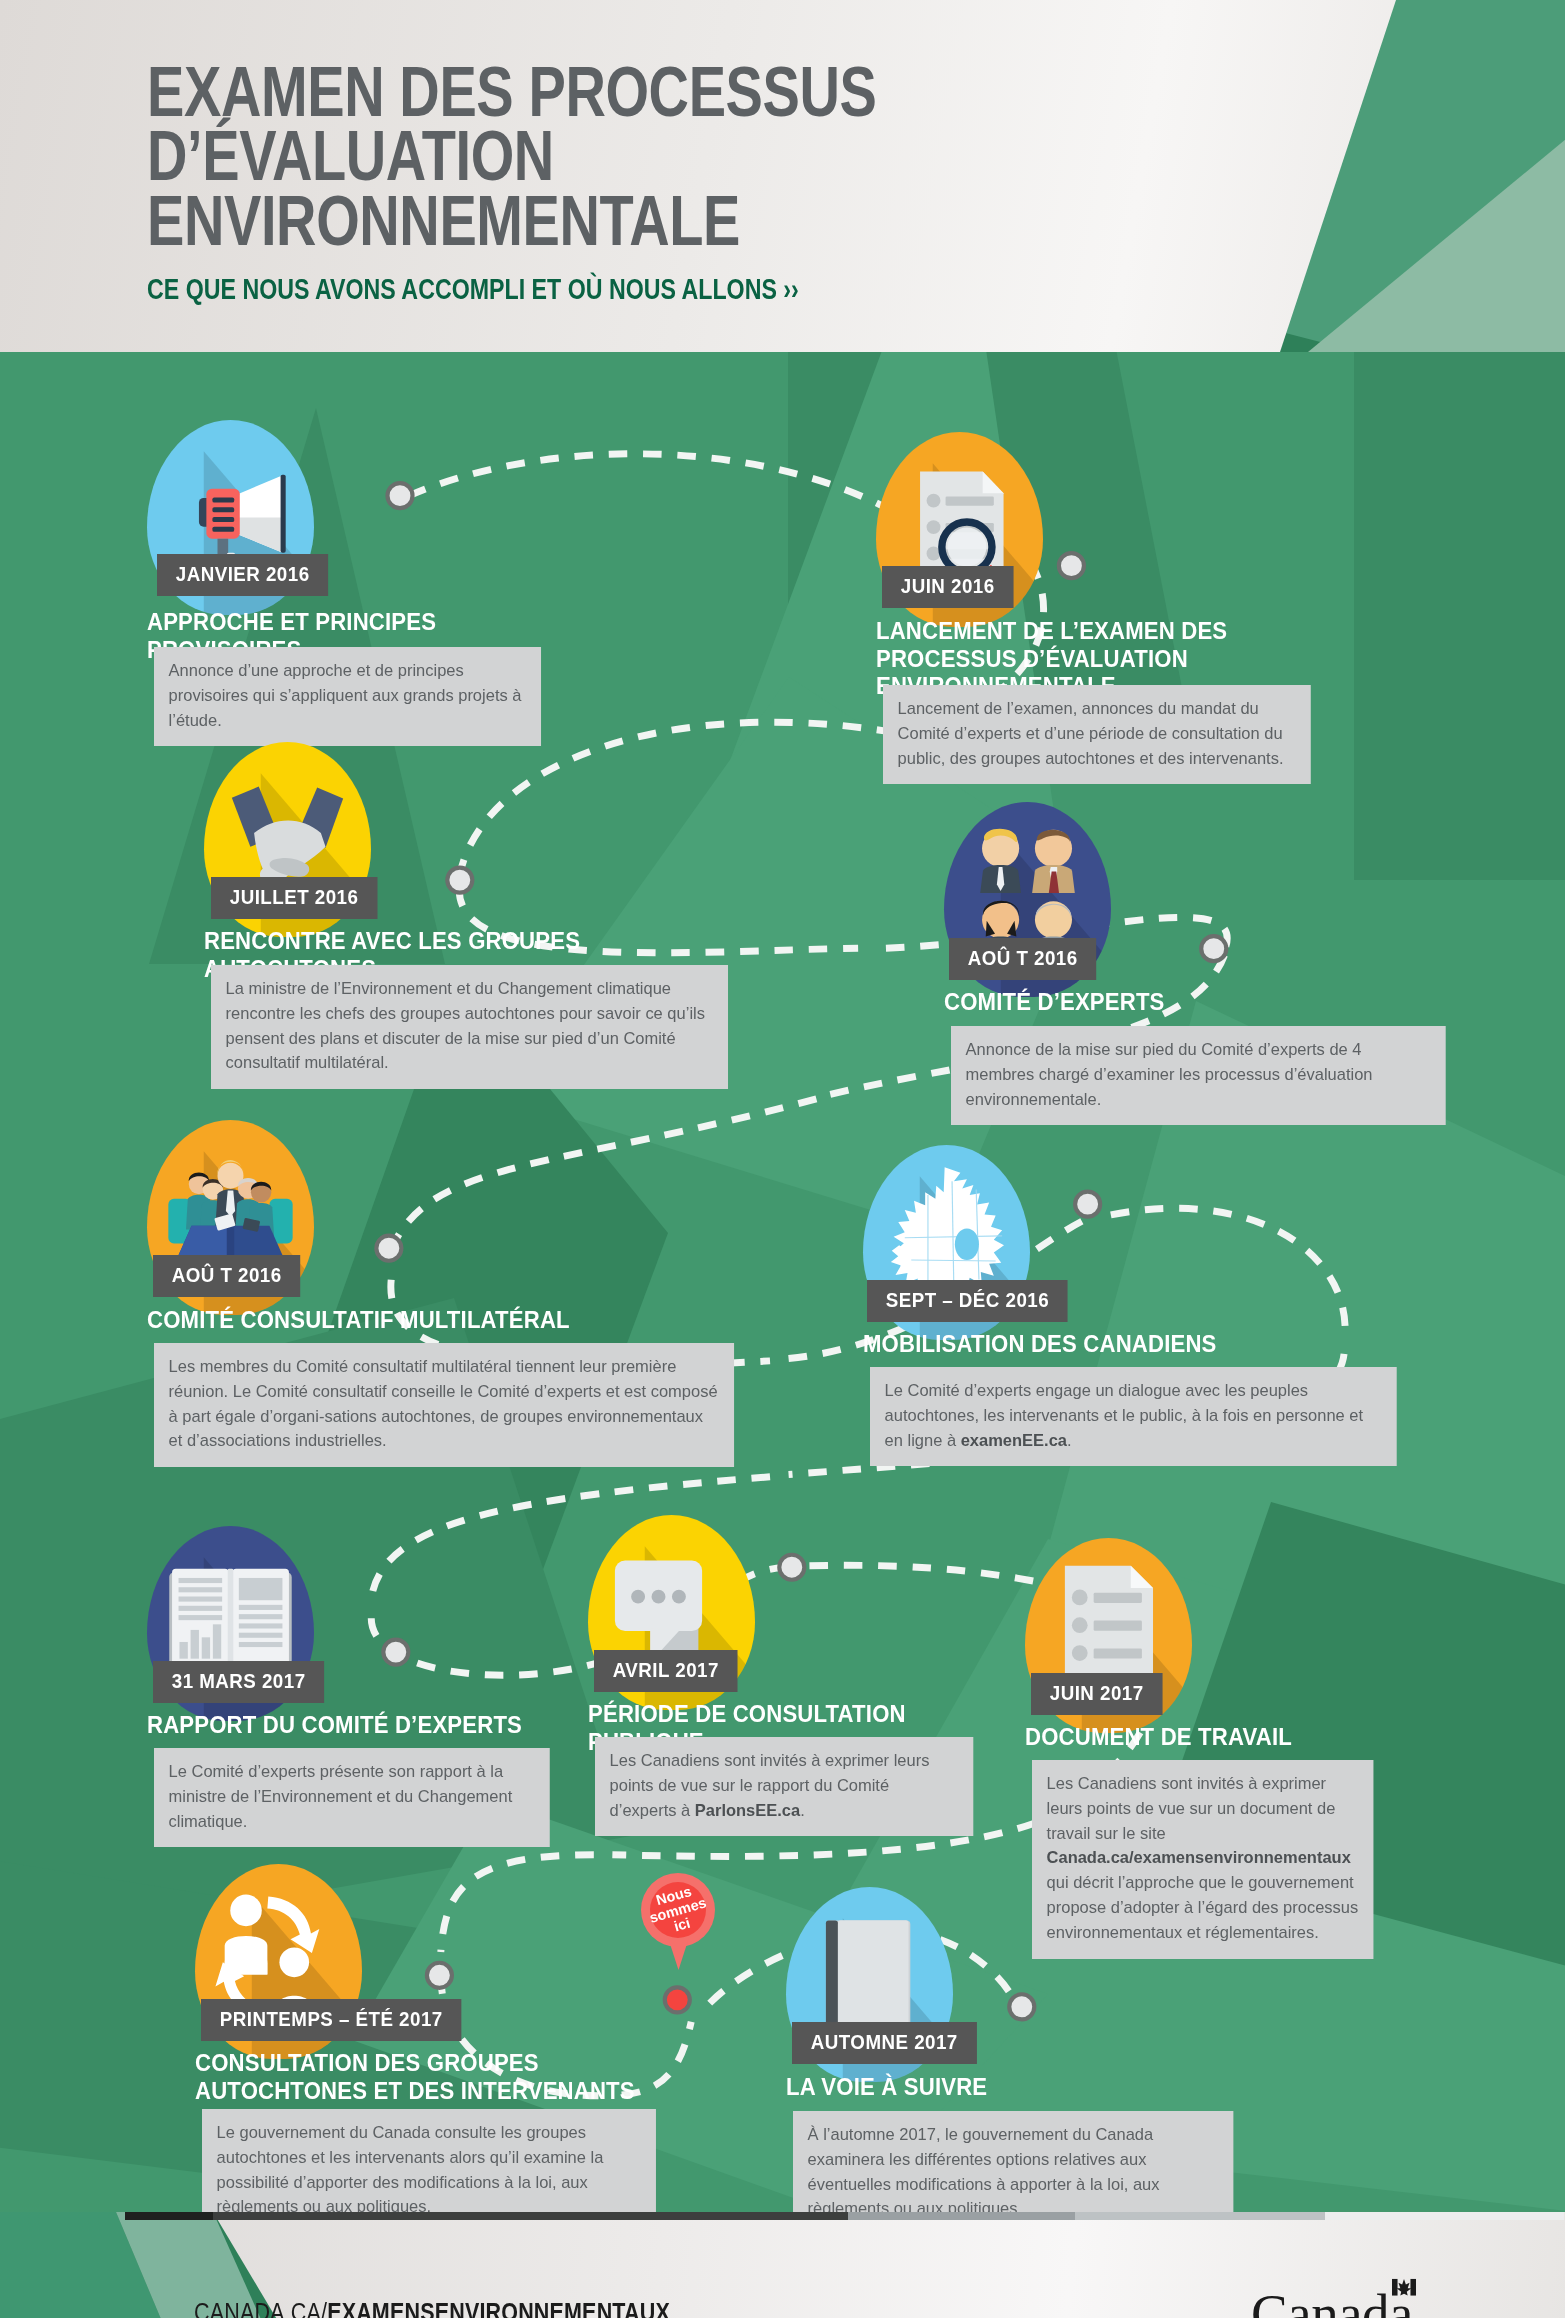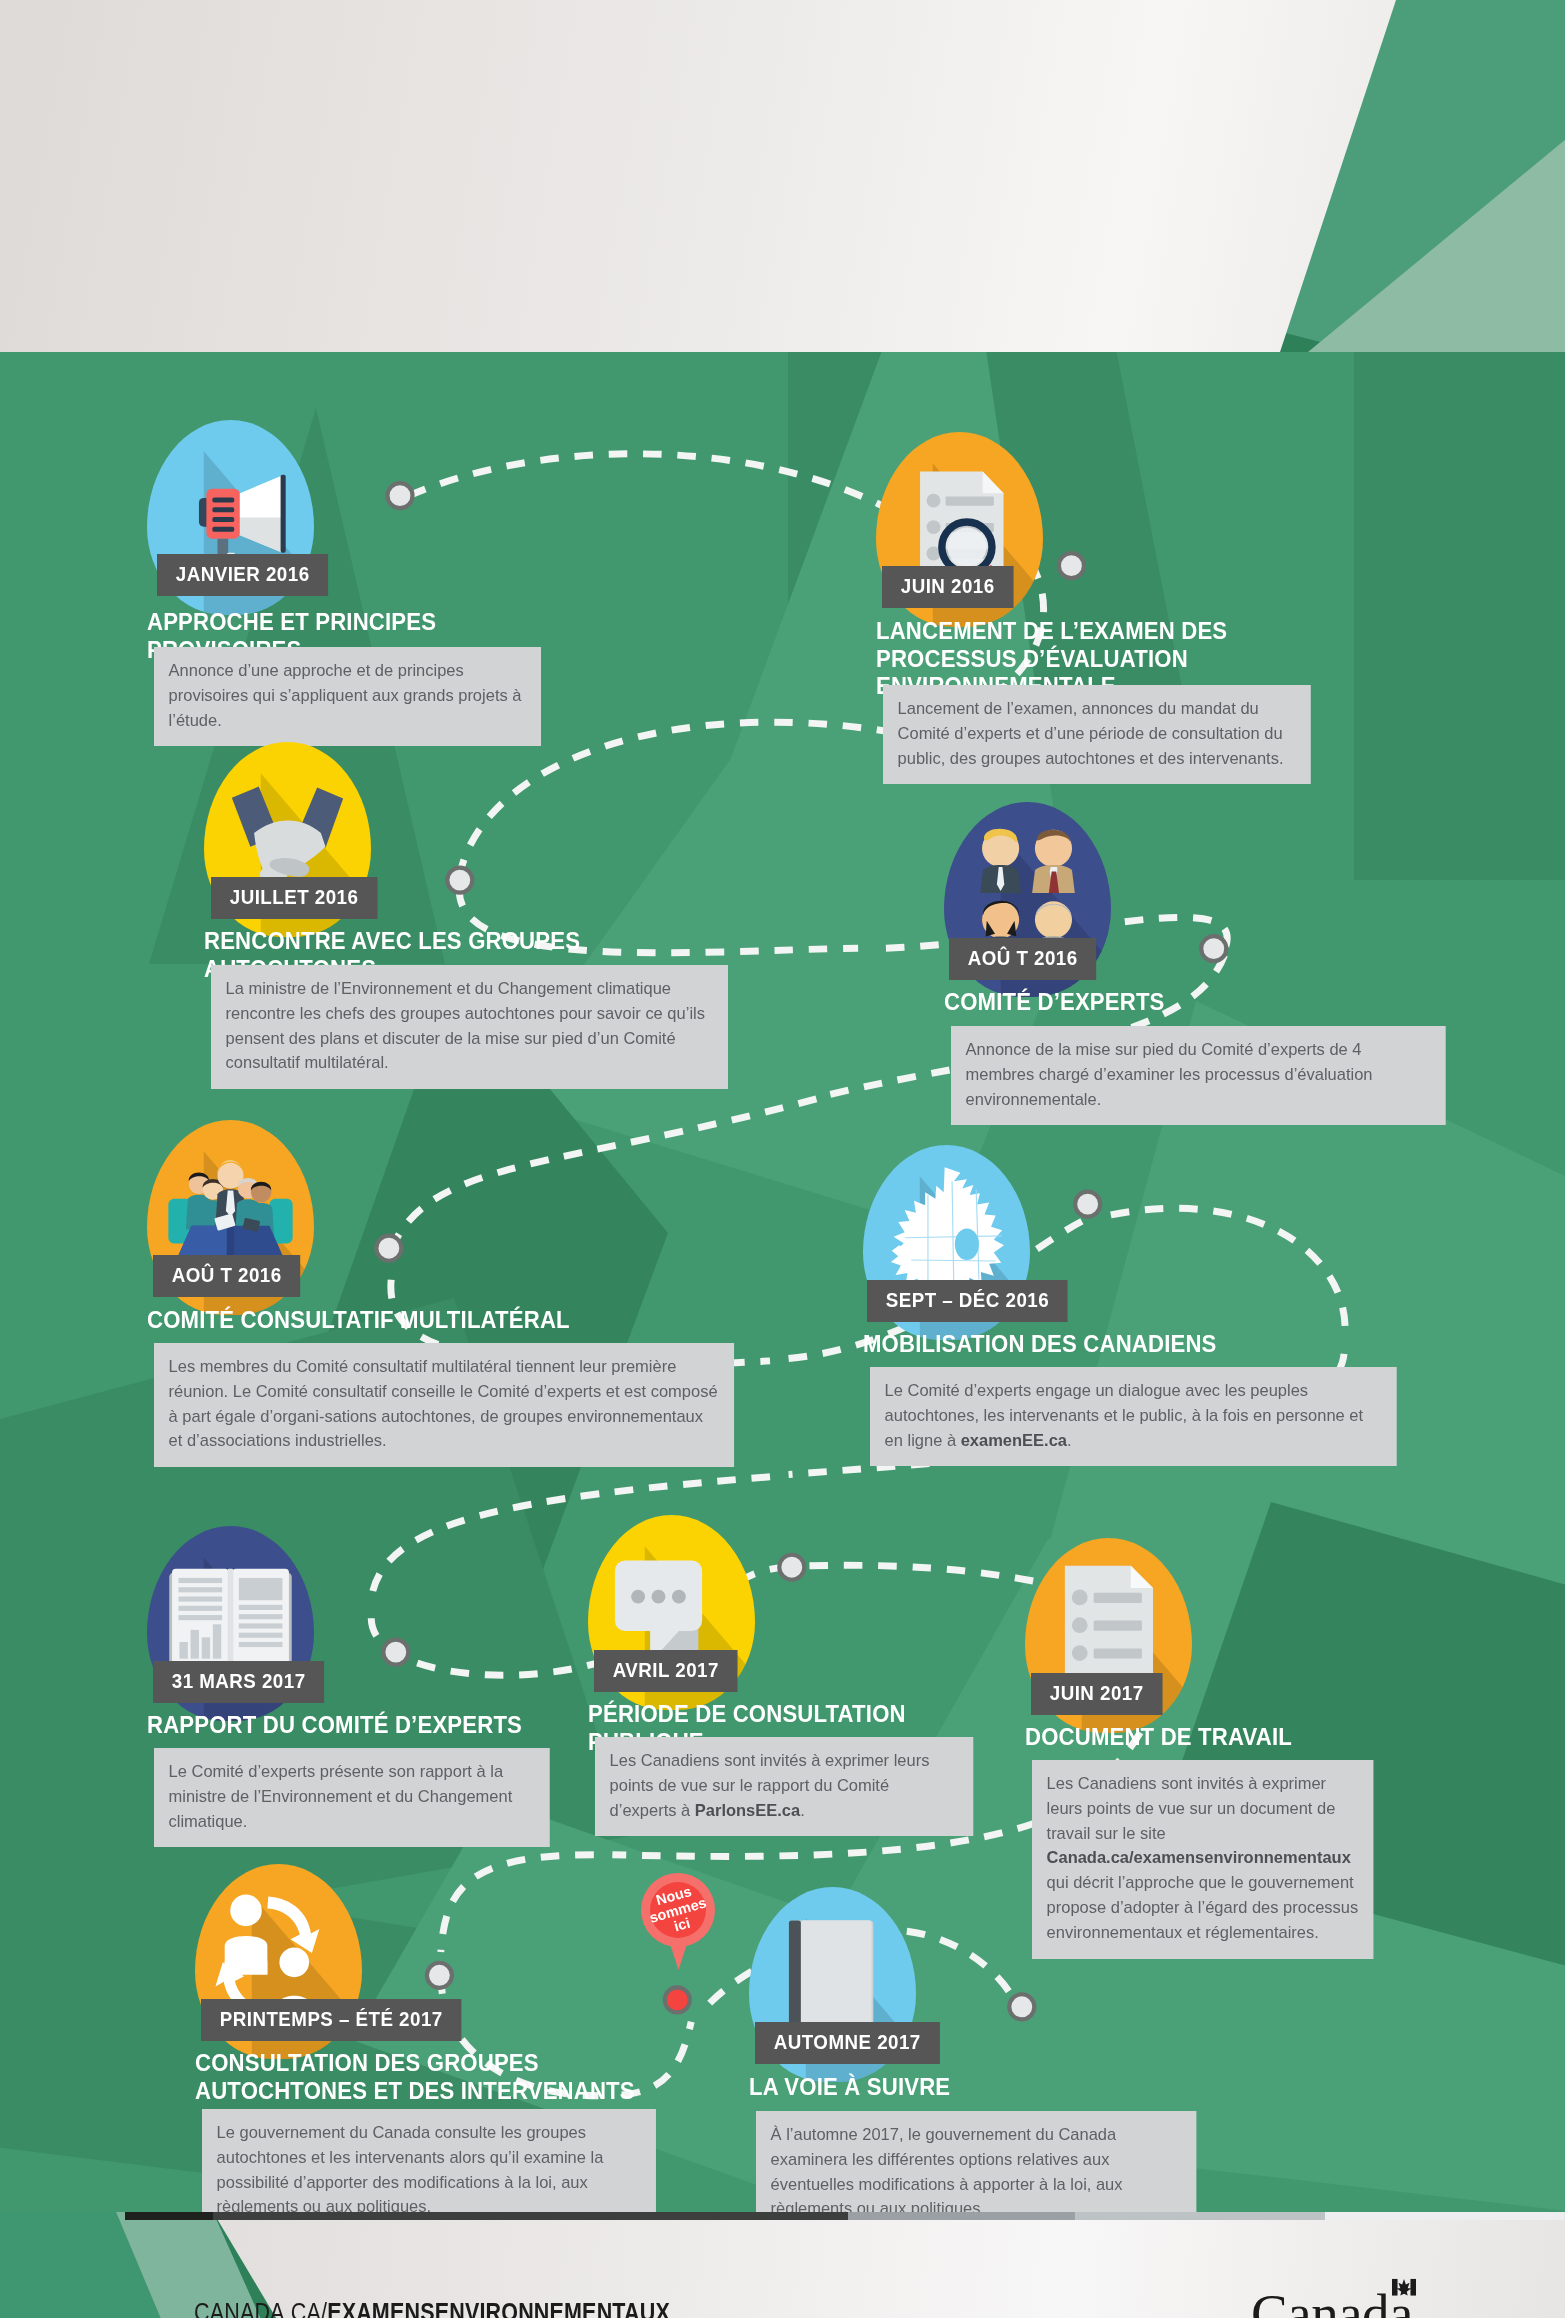--- a/index.html
+++ b/index.html
@@ -125,20 +125,25 @@
 </head>
 <body>
 
 <div id="poster">
 
   <div class="header">
     <div class="hdr-green-base"></div>
     <div class="hdr-tri-mid"></div>
     <div class="hdr-tri-pale"></div>
     <div class="hdr-white"></div>
+    <div class="title-block">
+      <div class="title-line">EXAMEN DES PROCESSUS</div>
+      <div class="title-line">D’ÉVALUATION ENVIRONNEMENTALE</div>
+      <div class="subtitle">CE QUE NOUS AVONS ACCOMPLI ET OÙ NOUS ALLONS ››</div>
+    </div>
   </div>
   <div class="dark-bar"></div>
 
   <div class="body-bg">
     <div class="dkshape" style="left:788px;top:-18.5px;width:788px;height:380px;clip-path:polygon(0 0,325px 0,399px 380px,0 380px);"></div>
     <div class="dkshape" style="left:1354px;top:-28px;width:241px;height:556px;"></div>
     <div class="ltshape" style="left:658px;top:-23px;width:417px;height:626px;clip-path:polygon(232px 0,325px 0,417px 626px,0 626px);"></div>
     <div class="ltshape" style="left:492px;top:325px;width:603px;height:556px;clip-path:polygon(297px 0,603px 199px,454px 556px,0 417px);border-radius:40%;"></div>
     <div class="dk2" style="left:288px;top:621px;width:380px;height:696px;clip-path:polygon(167px 0,380px 260px,218px 696px,0 473px);border-radius:35%;"></div>
     <div class="ltshape" style="left:1048px;top:649px;width:519px;height:742px;clip-path:polygon(148px 0,519px 176px,519px 742px,0 547px);"></div>
@@ -480,21 +485,21 @@
                  C218 120,192 98,156 96 Z" fill="#ffffff"></path>
         <path d="M152 328 C102 326,70 296,62 254 L44 264 L60 212 L106 242 L86 252
                  C94 284,118 306,154 306 Z" fill="#ffffff"></path>
       </svg>
     </div>
     <div class="datebadge" style="left:5.6px;top:135px;">PRINTEMPS – ÉTÉ 2017</div>
     <div class="headline" style="left:0px;top:185px;width:533px;">CONSULTATION DES GROUPES AUTOCHTONES ET DES INTERVENANTS</div>
     <div class="descbox" style="left:7.4px;top:245px;width:468px;">Le gouvernement du Canada consulte les groupes autochtones et les intervenants alors qu’il examine la possibilité d’apporter des modifications à la loi, aux règlements ou aux politiques.</div>
   </div>
 
-  <div class="node" style="left:749px;top:1887px;">
+  <div class="node" style="left:786px;top:1887px;">
     <div class="blob" style="background:#6ecbee;">
       <div class="shade"></div>
       <svg class="art" viewBox="0 0 360 420">
         <rect x="86" y="72" width="182" height="248" rx="8" fill="#cdd2d5"></rect>
         <rect x="98" y="80" width="162" height="236" rx="6" fill="#f2f4f5"></rect>
         <rect x="86" y="72" width="26" height="248" rx="6" fill="#4b5358"></rect>
         <rect x="112" y="72" width="152" height="242" rx="5" fill="#d6dadd"></rect>
         <rect x="112" y="72" width="152" height="234" rx="5" fill="#dfe3e5"></rect>
       </svg>
     </div>

